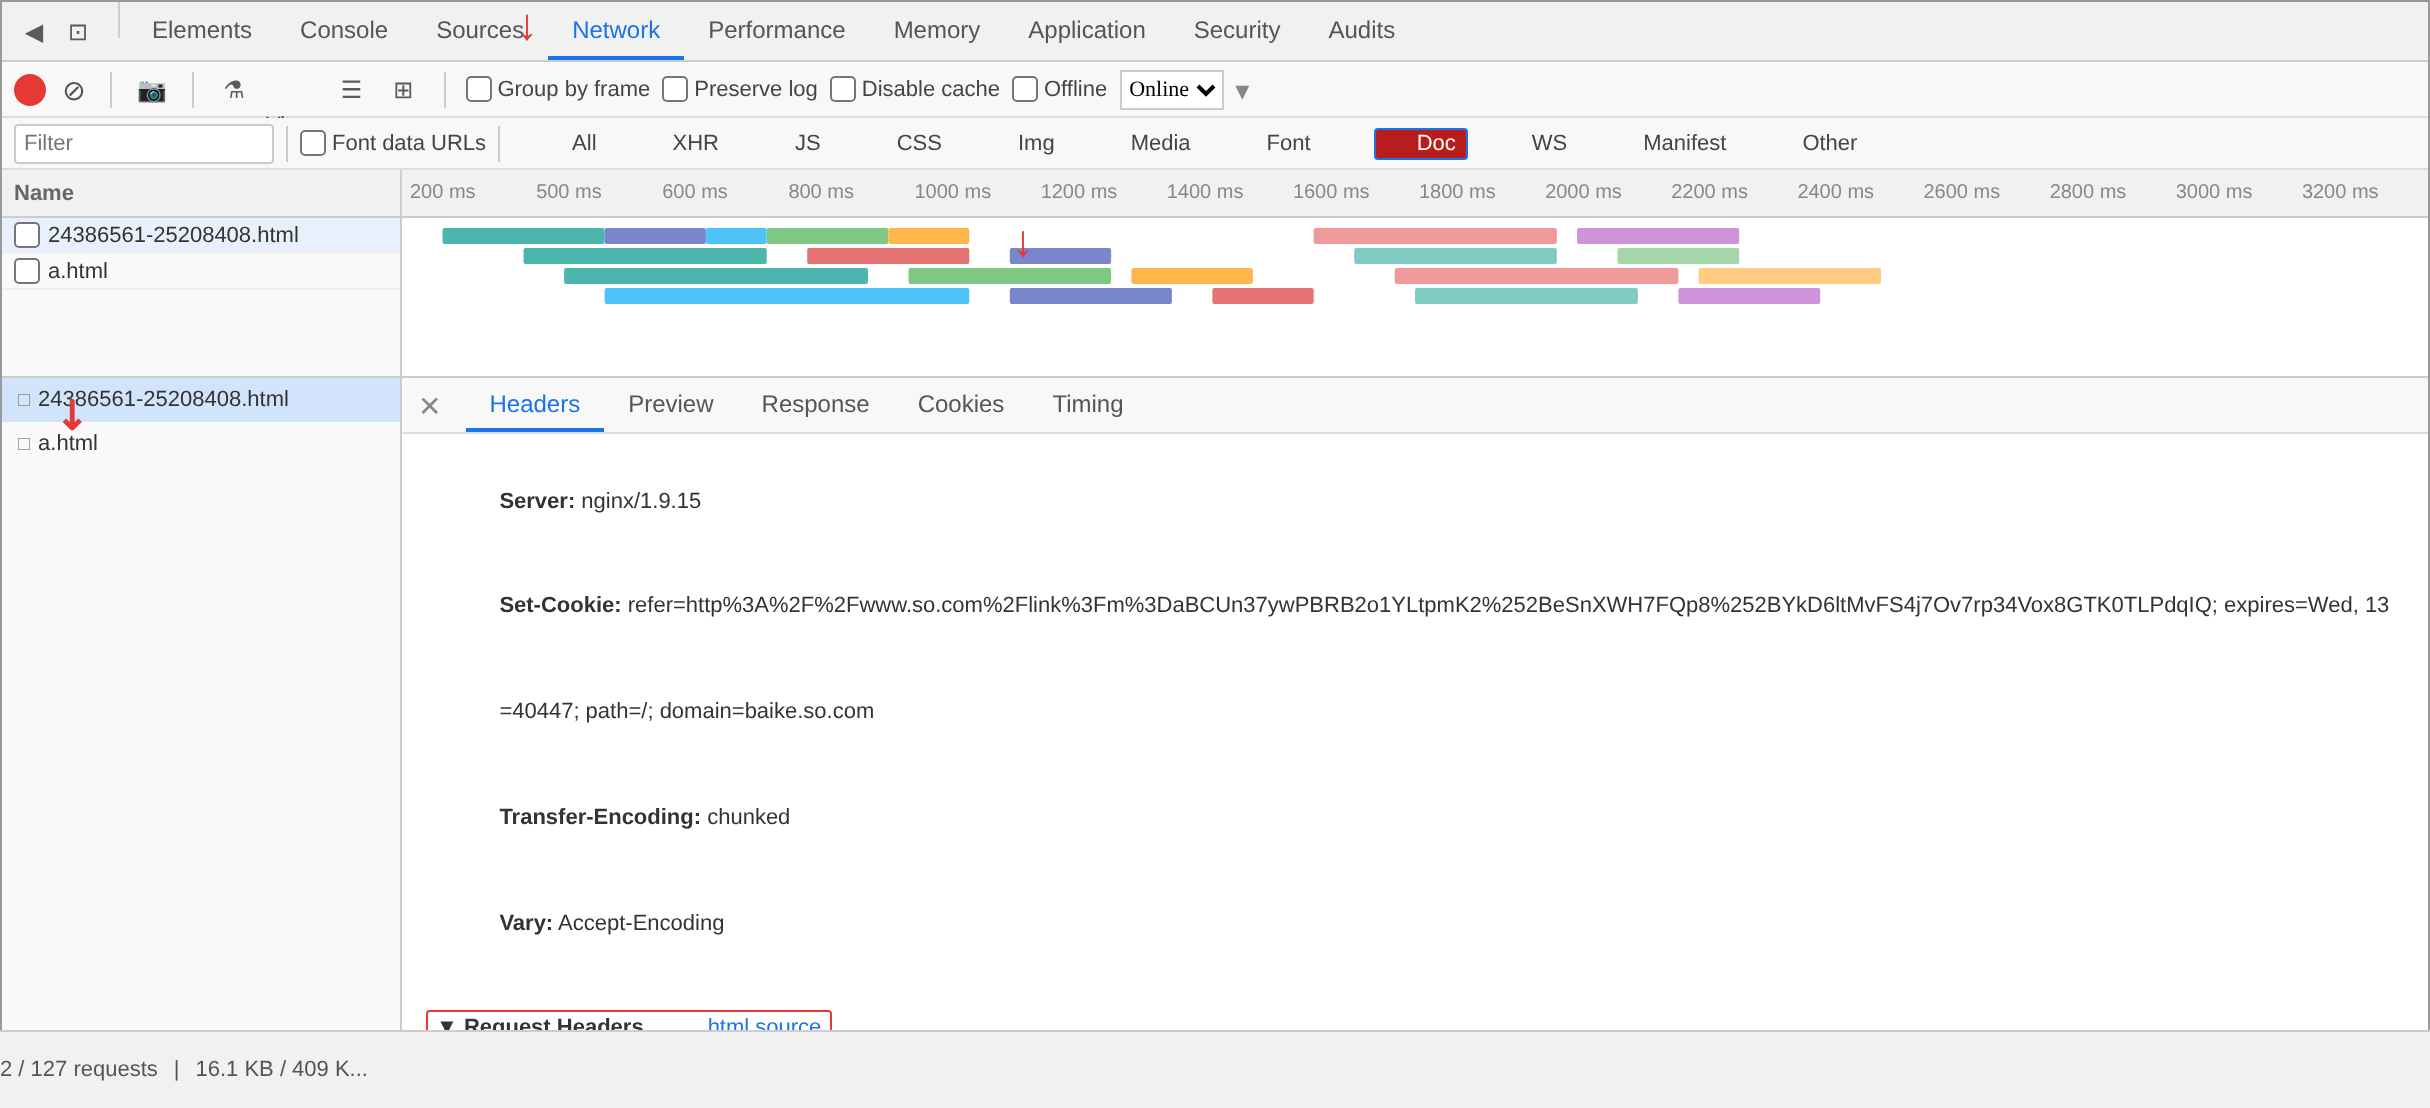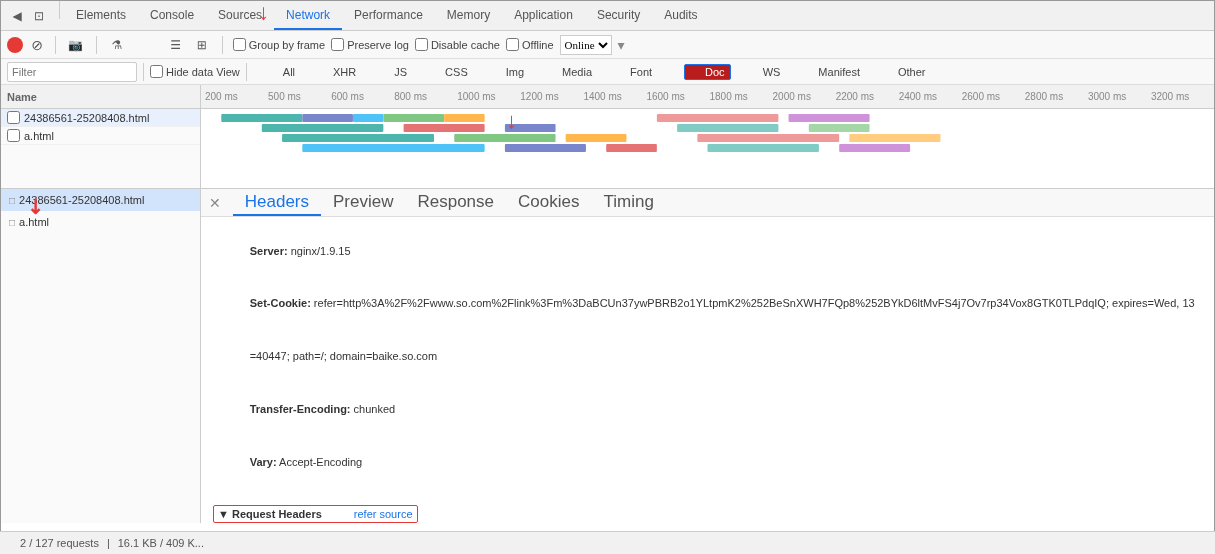--- a/index.html
+++ b/index.html
@@ -243,21 +243,21 @@
       border-bottom: 1px solid #ddd;
       height: 28px;
       flex-shrink: 0;
     }
 
     .detail-tab {
       padding: 0 12px;
       display: flex;
       align-items: center;
       cursor: pointer;
-      font-size: 17px;
+      font-size: 12px;
       color: #555;
       border-bottom: 2px solid transparent;
       height: 100%;
     }
     .detail-tab.active {
       color: #1a73e8;
       border-bottom: 2px solid #1a73e8;
     }
 
     
@@ -316,24 +316,24 @@
     .section-title-box {
       border: 1px solid #e53935;
       padding: 2px 4px;
       border-radius: 2px;
     }
 
     
     .status-bar {
       background: #f1f1f1;
       border-top: 1px solid #ccc;
-      height: 23px;
-      display: flex;
-      align-items: center;
-      padding: 0 20px;
+      height: 39px;
+      display: flex;
+      align-items: center;
+      padding: 0 0;
       font-size: 11px;
       color: #555;
       position: fixed;
       bottom: 0;
       left: 0;
       right: 0;
     }
 
     
     .devtools-outer {
@@ -404,21 +404,21 @@
       <option>Online</option>
     </select>
     <span style="font-size:14px; color:#888; cursor:pointer;">▾</span>
   </div>
 
   <div class="filter-bar">
     <input class="filter-input" type="text" placeholder="Filter" style="">
     <div class="separator"></div>
     <label class="checkbox-label">
       <input type="checkbox" style="">
-      <span>Hide data View</span>
+      <span>Font data URLs</span>
     </label>
     <div class="separator"></div>
     <button class="filter-type-btn">All</button>
     <button class="filter-type-btn">XHR</button>
     <button class="filter-type-btn">JS</button>
     <button class="filter-type-btn">CSS</button>
     <button class="filter-type-btn">Img</button>
     <button class="filter-type-btn">Media</button>
     <button class="filter-type-btn">Font</button>
     <button class="filter-type-btn active">Doc</button>
@@ -532,21 +532,21 @@
           </div>
           <div class="header-line">
             <span class="header-key">Vary:</span> Accept-Encoding
           </div>
         </div>
 
         
         <div class="section-title section-title-box" style="display:inline-flex; border:1px solid #e53935;">
           <span class="section-title-text">▼ Request Headers</span>
           <span style="margin: 0 8px;"> </span>
-          <a class="view-source-link">refer source</a>
+          <a class="view-source-link">html source</a>
         </div>
 
         
         
       </div>
     </div>
   </div>
 
   <div class="status-bar">
     <span>2 / 127 requests</span>

